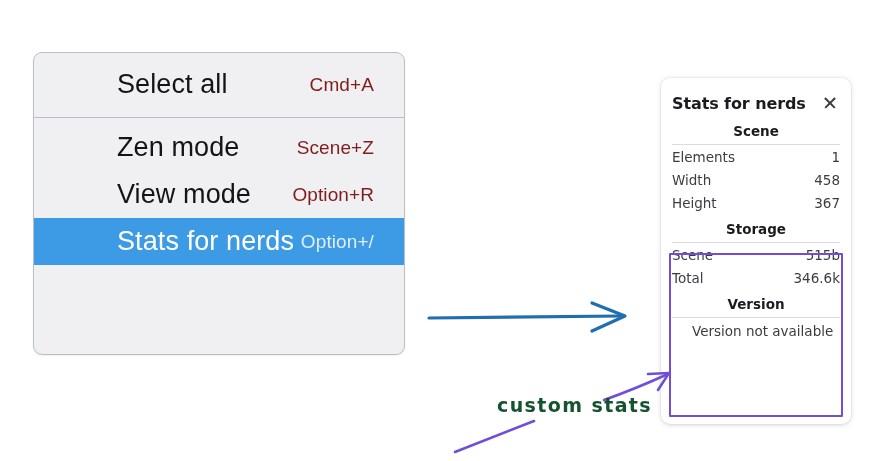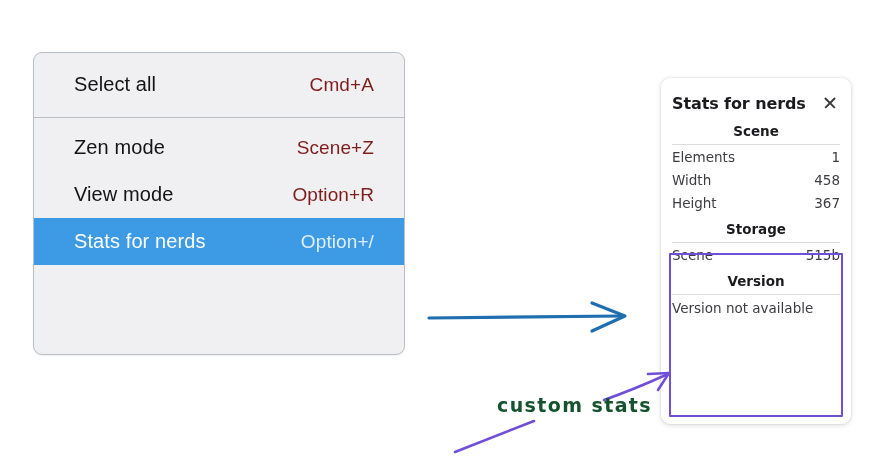--- a/index.html
+++ b/index.html
@@ -42,23 +42,24 @@
   .menu-item {
     height: 47px;
     display: flex;
     align-items: center;
     justify-content: space-between;
     padding: 0 30px 0 40px;
     box-sizing: border-box;
     cursor: default;
   }
   .menu-item .mi-label {
-    font-size: 20px;
+    font-size: 27px;
     color: #141414;
     letter-spacing: 0.1px;
+    margin-left: 43px;
   }
   .menu-item .mi-shortcut {
     font-size: 19px;
     color: #7f1d1d;
     letter-spacing: 0.1px;
   }
   .menu-item.selected {
     background: #3d9ae4;
   }
   .menu-item.selected .mi-label { color: #ffffff; }
@@ -130,20 +131,21 @@
     font-size: 13.5px;
     color: #3c3c42;
     padding: 4px 2px 3px 2px;
   }
   .stat-row .sv { color: #3c3c42; }
   .full-row {
     font-size: 13.5px;
     color: #3c3c42;
     padding: 5px 2px 3px 2px;
     text-align: left;
+    margin-left: 20px;
   }
 
   
   #custom-stats-highlight {
     position: absolute;
     left: 669px;
     top: 253px;
     width: 174px;
     height: 164px;
     border: 2px solid #6f4fd8;
@@ -225,20 +227,24 @@
     </div>
   </div>
 
   <div>
     <div class="sec-head">Storage</div>
     <div class="sec-rule"></div>
     <div class="stat-row">
       <span class="sl">Scene</span>
       <span class="sv">515b</span>
     </div>
+    <div class="stat-row">
+      <span class="sl">Total</span>
+      <span class="sv">346.6k</span>
+    </div>
   </div>
 
   <div>
     <div class="sec-head">Version</div>
     <div class="sec-rule"></div>
     <div class="full-row">Version not available</div>
   </div>
 </div>
 
 <div id="custom-stats-highlight"></div>

